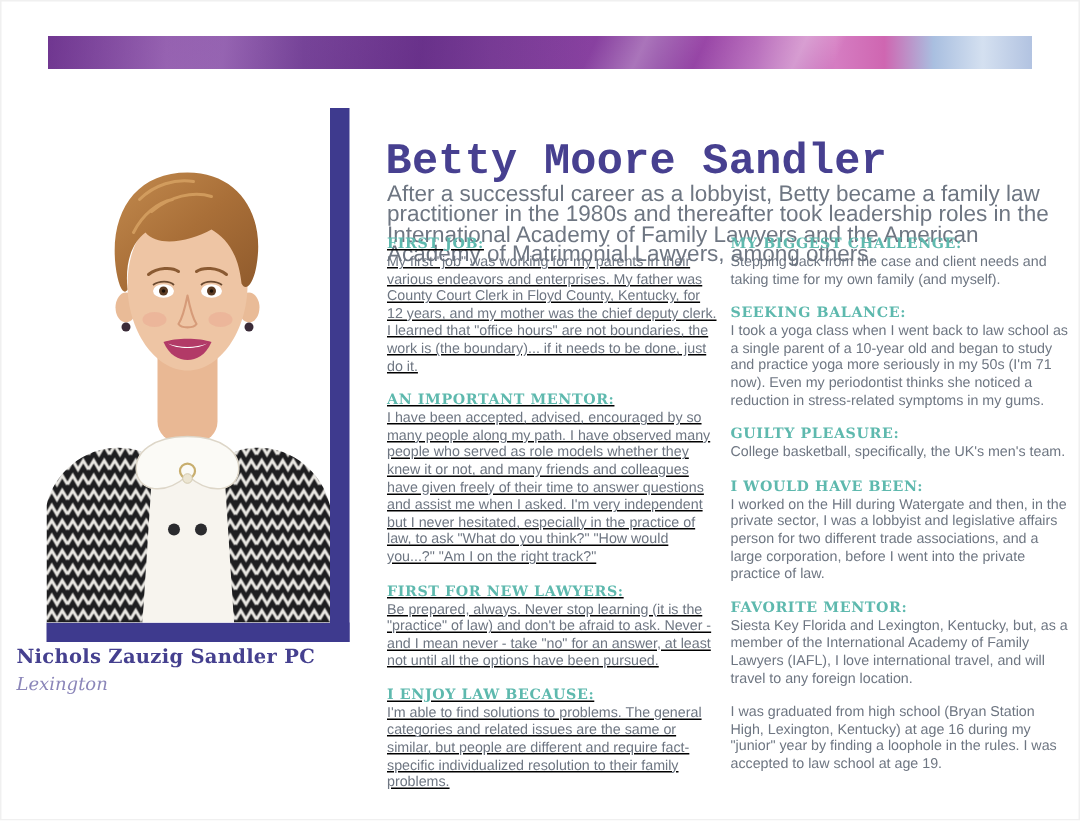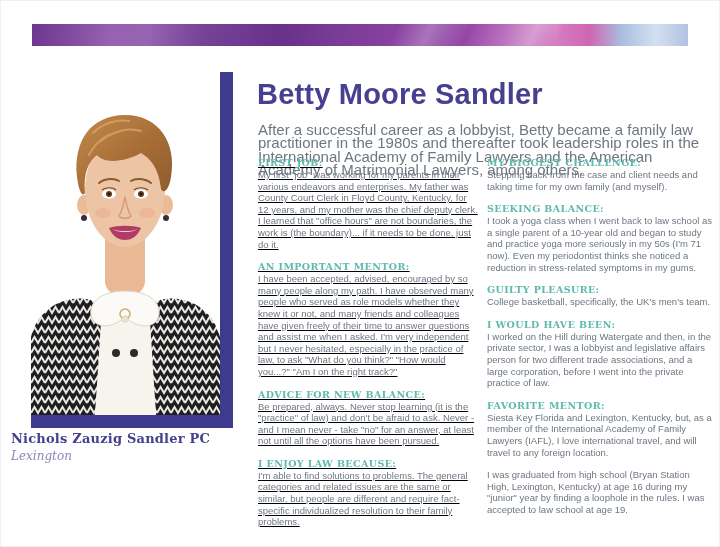--- a/index.html
+++ b/index.html
@@ -16,22 +16,22 @@
       linear-gradient(90deg,#7b3e9d 0%,#9156af 12%,#6f3594 26%,#84439f 45%,#8a3fa0 62%,#a94fae 72%,#d57dc2 80%,#cf66b1 85%,#a9bfe0 90%,#d4e0f0 95%,#b2c3e1 100%);
   }
   .photo-frame{position:absolute;left:31px;top:72px;width:202px;height:356px;}
   .navy-bar-right{position:absolute;right:0;top:0;width:13px;height:356px;background:#3e3a8e;}
   .navy-bar-bottom{position:absolute;left:0;bottom:0;width:202px;height:13px;background:#3e3a8e;}
   .portrait{position:absolute;left:0;top:13px;width:189px;height:330px;background:#fff;}
   .caption{position:absolute;left:11px;top:431px;width:242px;}
   .firm{font-family:"DejaVu Serif",serif;font-weight:bold;font-size:13px;color:#45408f;letter-spacing:0.2px;}
   .location{font-family:"DejaVu Serif",serif;font-style:italic;font-size:12px;color:#8b86b9;margin-top:3px;}
   .title{
-    position:absolute;left:257px;top:59px;width:450px;
-    font-family:Liberation Sans, sans-serif;font-weight:bold;font-size:29px;color:#474090;
+    position:absolute;left:257px;top:72px;width:450px;
+    font-family:Liberation Mono, monospace;font-weight:bold;font-size:29px;color:#474090;
     letter-spacing:0.2px;
   }
   .intro{
     position:absolute;left:258px;top:108px;width:448px;
     font-size:15px;line-height:13.4px;color:#6e7682;
   }
   .col{position:absolute;top:157px;}
   .col.left{left:258px;width:221px;text-decoration:underline;}
   .col.right{left:487px;width:226px;}
   .col section{margin:0 0 11px 0;}
@@ -124,21 +124,21 @@
   <div class="col left">
     <section>
       <h3>FIRST JOB:</h3>
       <p>My first "job" was working for my parents in their various endeavors and enterprises. My father was County Court Clerk in Floyd County, Kentucky, for 12 years, and my mother was the chief deputy clerk. I learned that "office hours" are not boundaries, the work is (the boundary)... if it needs to be done, just do it.</p>
     </section>
     <section>
       <h3>AN IMPORTANT MENTOR:</h3>
       <p>I have been accepted, advised, encouraged by so many people along my path. I have observed many people who served as role models whether they knew it or not, and many friends and colleagues have given freely of their time to answer questions and assist me when I asked. I'm very independent but I never hesitated, especially in the practice of law, to ask "What do you think?" "How would you...?" "Am I on the right track?"</p>
     </section>
     <section>
-      <h3>ADVICE FOR NEW BALANCE:</h3>
+      <h3>FIRST FOR NEW LAWYERS:</h3>
       <p>Be prepared, always. Never stop learning (it is the "practice" of law) and don't be afraid to ask. Never - and I mean never - take "no" for an answer, at least not until all the options have been pursued.</p>
     </section>
     <section>
       <h3>I ENJOY LAW BECAUSE:</h3>
       <p>I'm able to find solutions to problems. The general categories and related issues are the same or similar, but people are different and require fact-specific individualized resolution to their family problems.</p>
     </section>
   </div>
 
   <div class="col right">
     <section>

